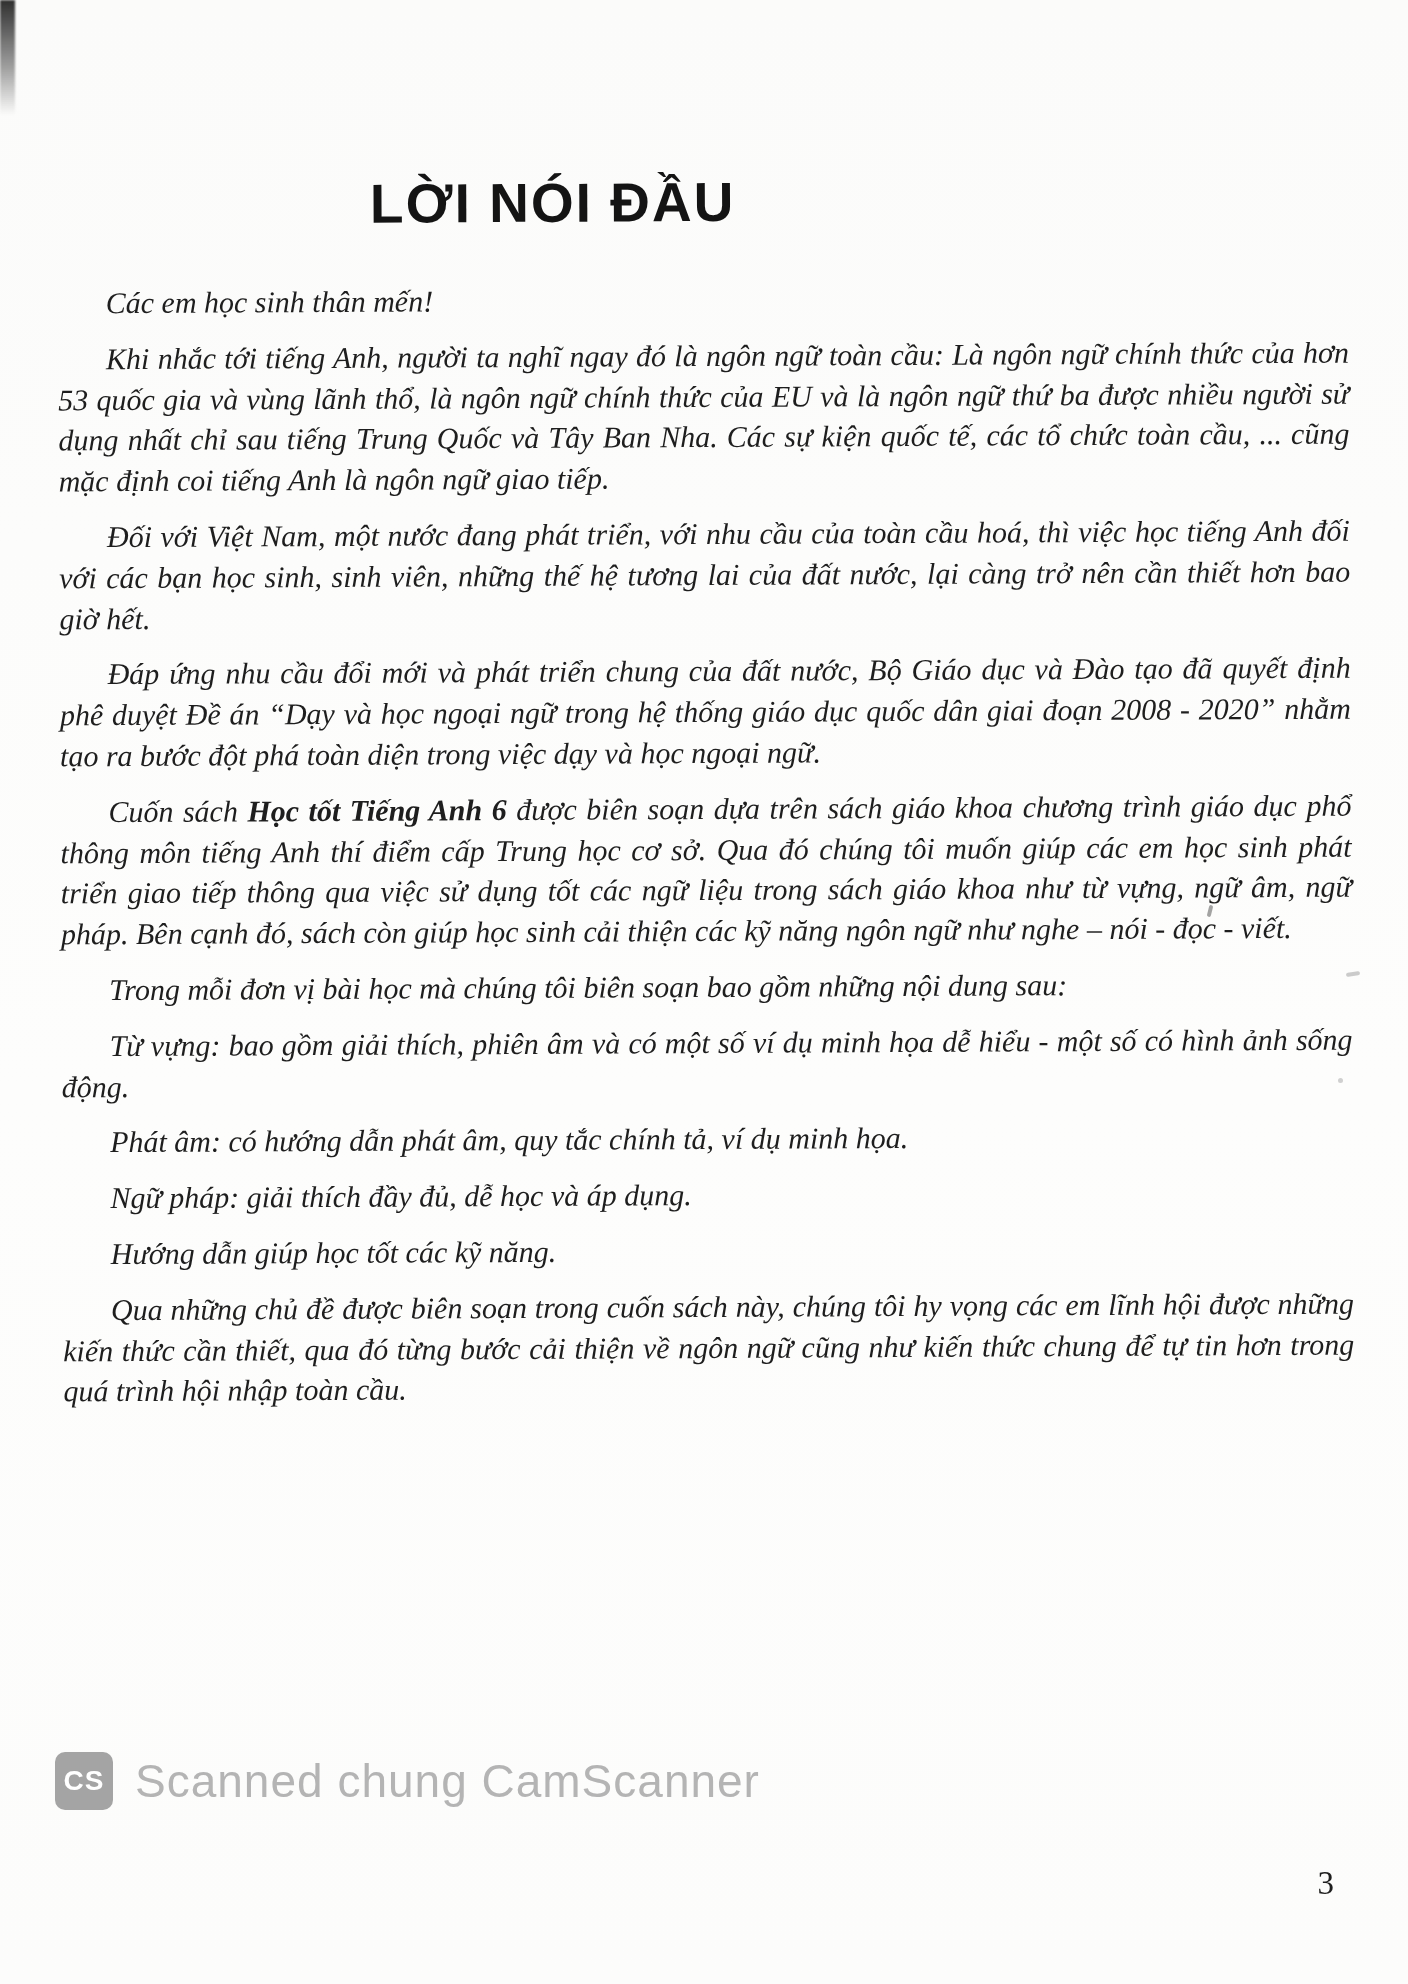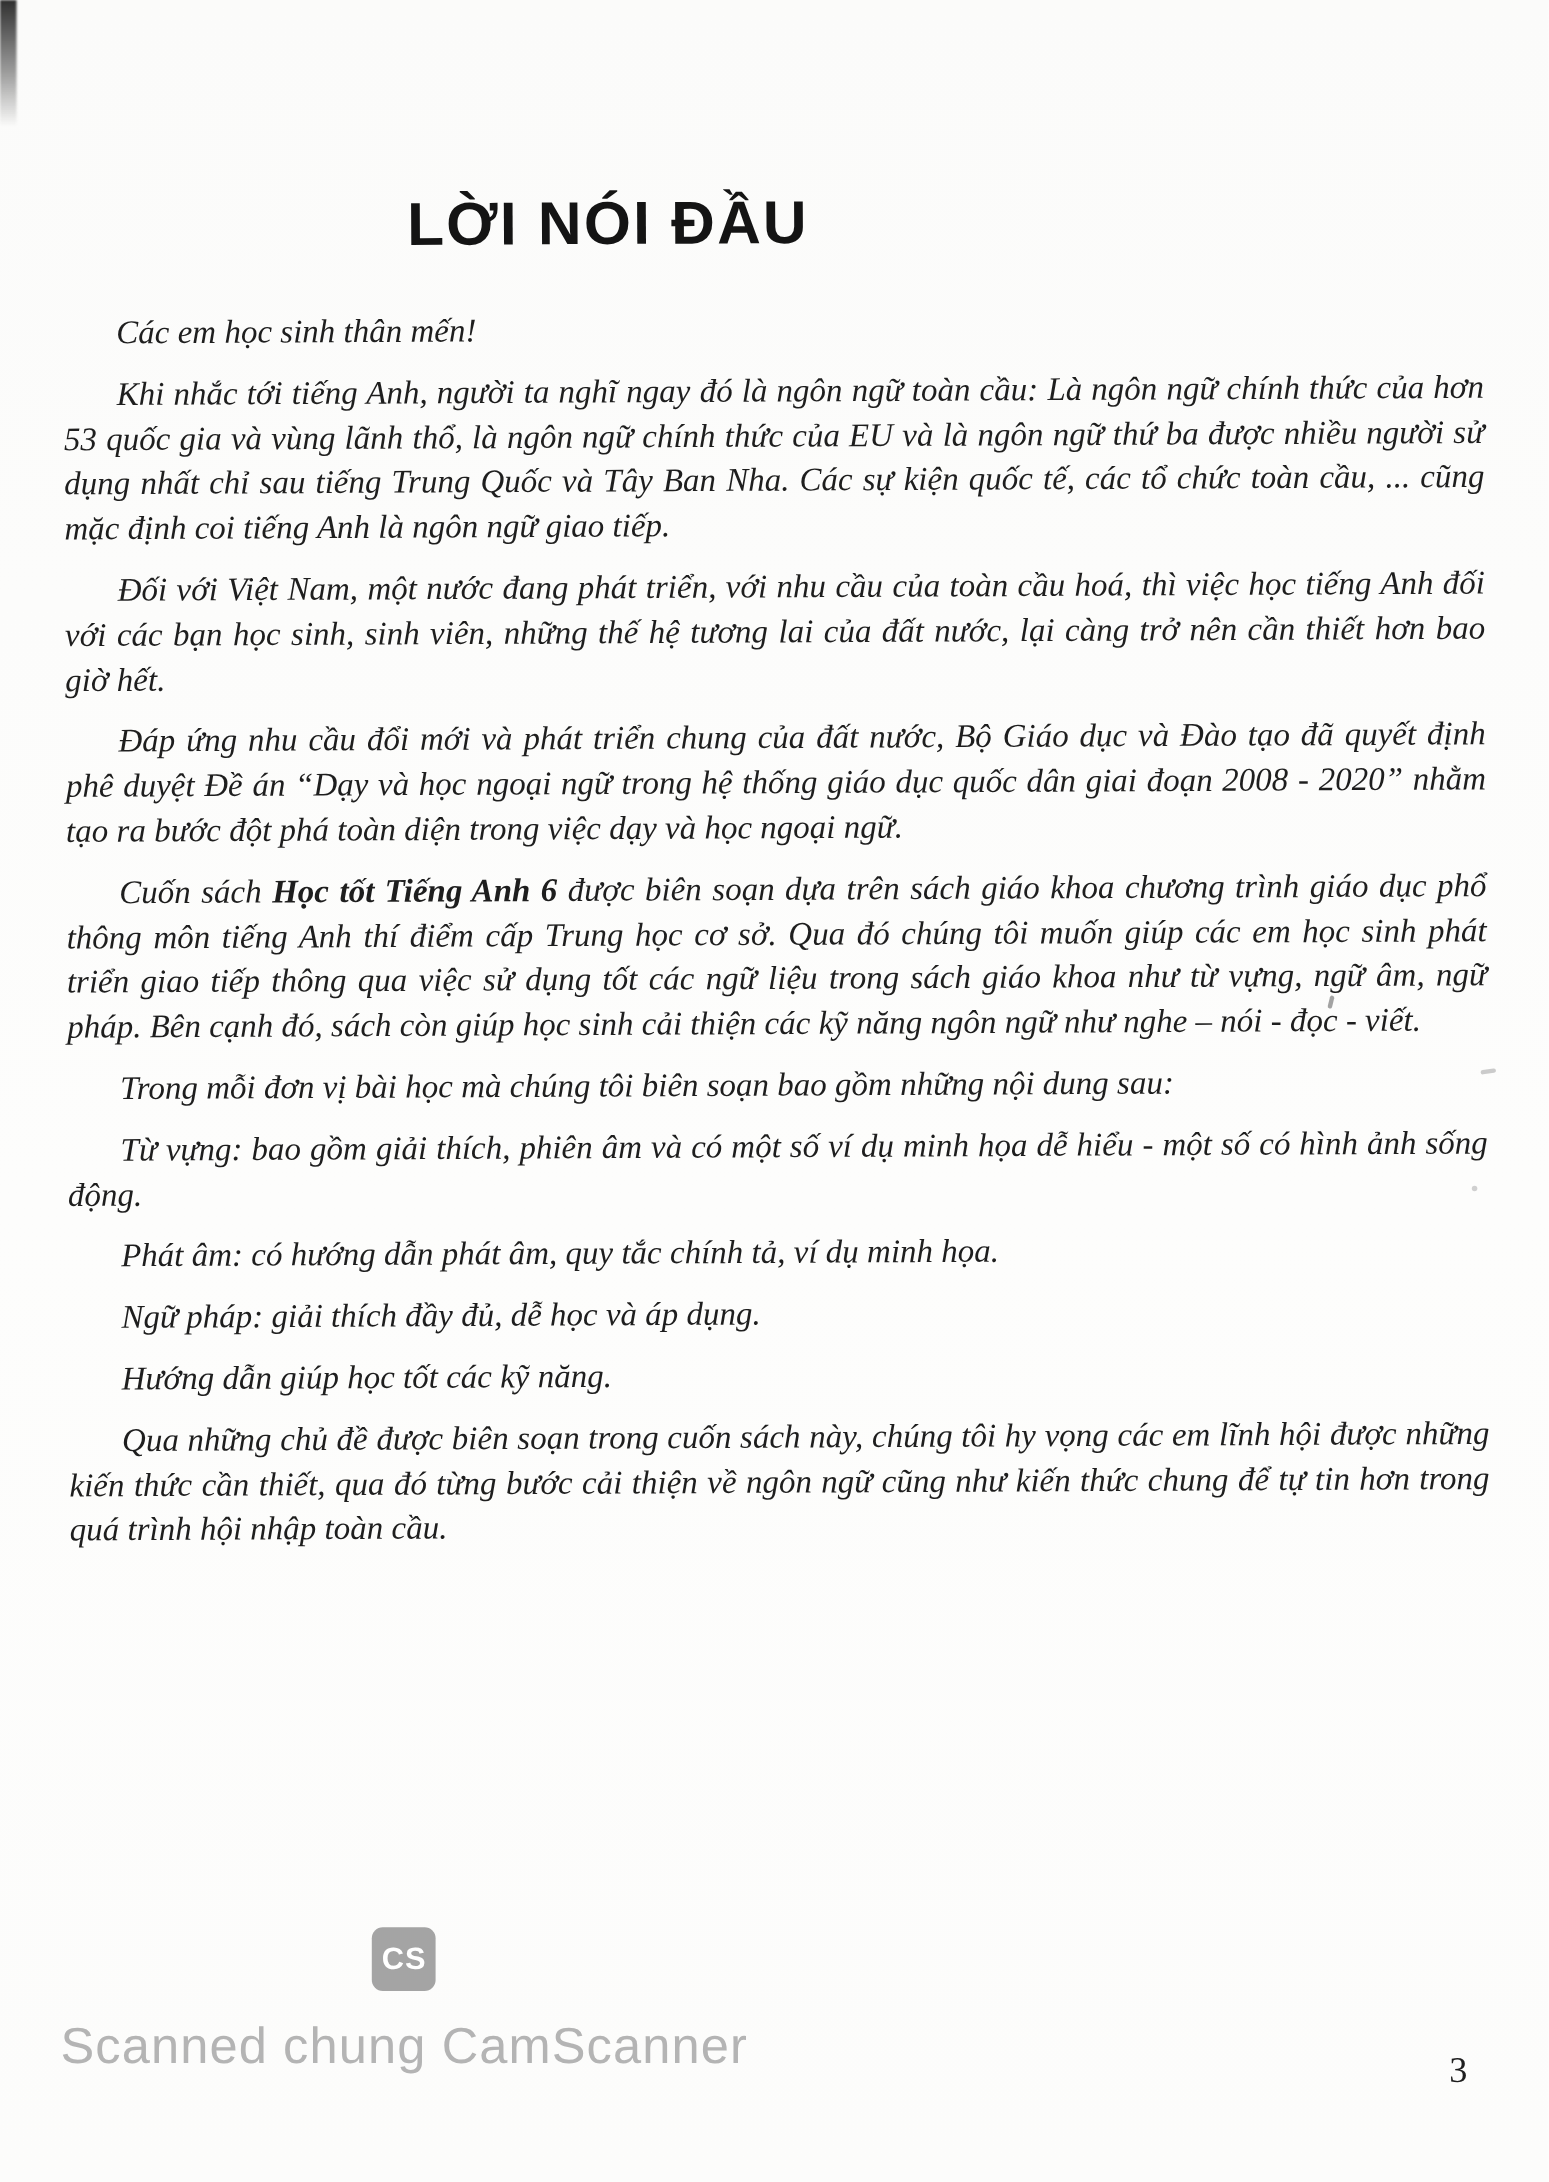--- a/index.html
+++ b/index.html
@@ -71,21 +71,20 @@
   .speck-2 { left: 1346px; top: 972px;  width: 14px; height: 4px; transform: rotate(-8deg); border-radius: 2px; opacity: .55; }
   .speck-3 { left: 1338px; top: 1078px; width: 5px; height: 5px; opacity: .5; }
 
   .watermark {
     position: absolute;
     left: 55px;
     top: 1752px;
     display: flex;
     align-items: center;
     gap: 22px;
-    flex-direction: column;
   }
   .cs-logo {
     width: 58px; height: 58px;
     border-radius: 10px;
     background: #a4a4a4;
     color: #ffffff;
     font-family: "Liberation Sans", "DejaVu Sans", sans-serif;
     font-weight: 700;
     font-size: 28px;
     display: flex;

